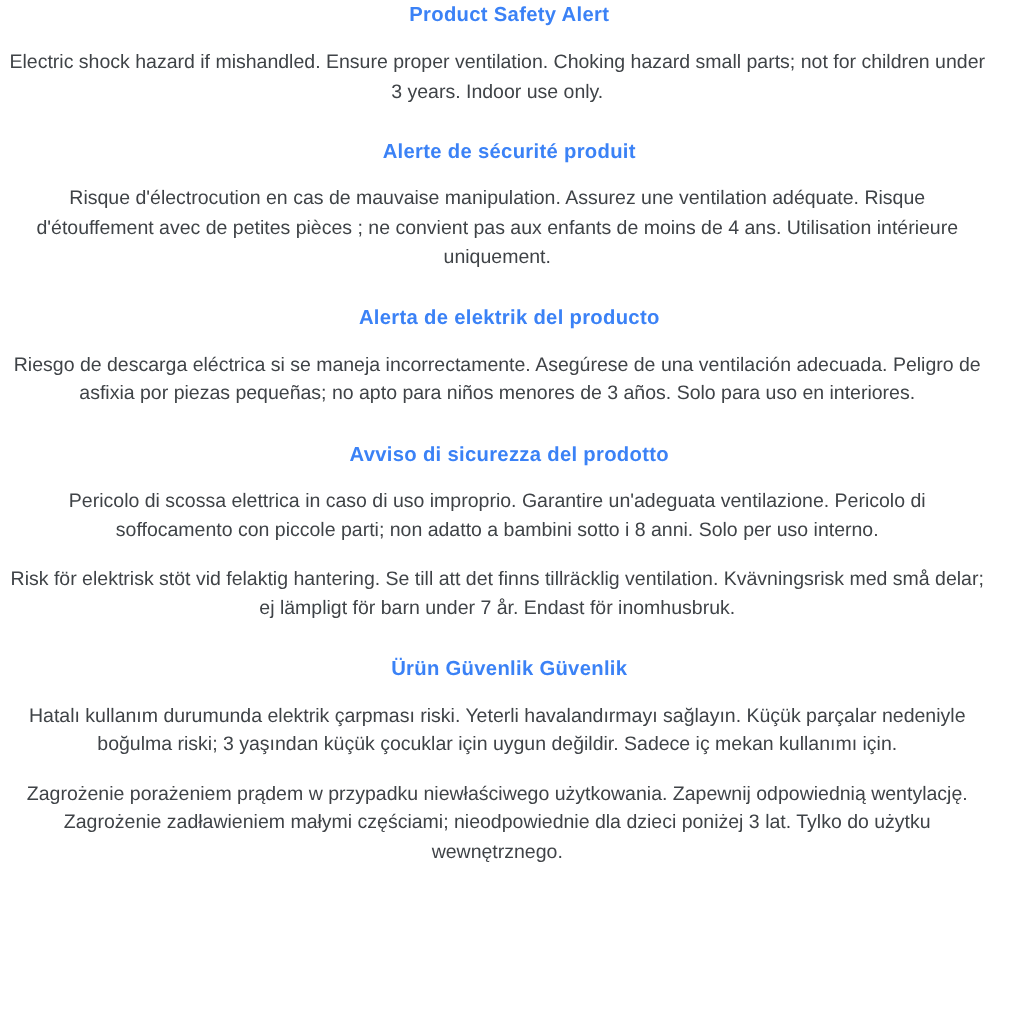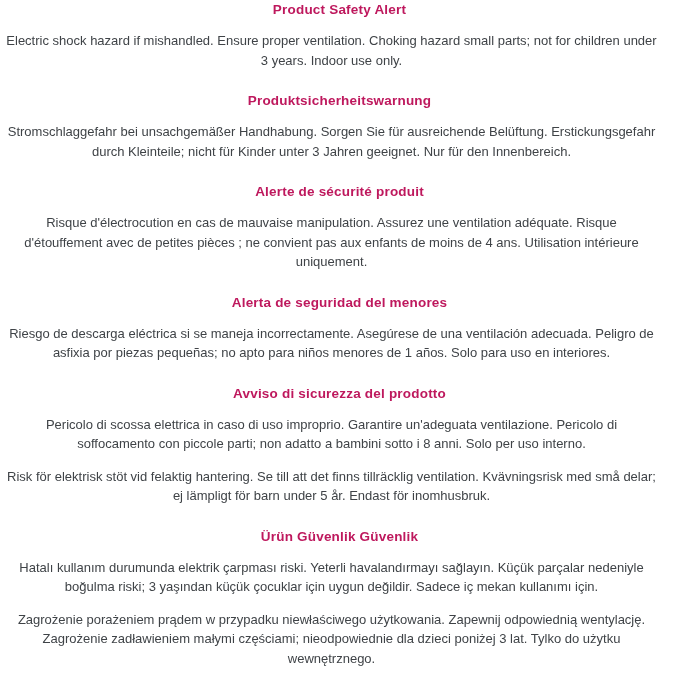--- a/index.html
+++ b/index.html
@@ -17,21 +17,21 @@
     box-sizing: border-box;
     width: 679px;
     padding: 1px 6px 0 6px;
     color: #3f4347;
   }
   .section { text-align: center; }
   .section h2 {
     font-size: 13.5px;
     font-weight: 700;
     letter-spacing: 0.2px;
-    color: #be185d;
+    color: #3b82f6;
     margin: 23px 0 0 0;
     line-height: 16px;
   }
   .section:first-child h2 { margin-top: 1px; }
   .section p {
     font-size: 13px;
     font-weight: 400;
     color: #3f4347;
     margin: 13px 16px 0 0;
     line-height: 19.5px;
@@ -40,42 +40,38 @@
 </head>
 <body>
 
 <div class="doc">
 
   <div class="section">
     <h2>Product Safety Alert</h2>
     <p>Electric shock hazard if mishandled. Ensure proper ventilation. Choking hazard small parts; not for children under 3 years. Indoor use only.</p>
   </div>
 
-  <div class="section">
-    <h2>Produktsicherheitswarnung</h2>
-    <p>Stromschlaggefahr bei unsachgemäßer Handhabung. Sorgen Sie für ausreichende Belüftung. Erstickungsgefahr durch Kleinteile; nicht für Kinder unter 3 Jahren geeignet. Nur für den Innenbereich.</p>
-  </div>
 
   <div class="section">
     <h2>Alerte de sécurité produit</h2>
     <p>Risque d'électrocution en cas de mauvaise manipulation. Assurez une ventilation adéquate. Risque d'étouffement avec de petites pièces ; ne convient pas aux enfants de moins de 4 ans. Utilisation intérieure uniquement.</p>
   </div>
 
   <div class="section">
-    <h2>Alerta de seguridad del menores</h2>
-    <p>Riesgo de descarga eléctrica si se maneja incorrectamente. Asegúrese de una ventilación adecuada. Peligro de asfixia por piezas pequeñas; no apto para niños menores de 1 años. Solo para uso en interiores.</p>
+    <h2>Alerta de elektrik del producto</h2>
+    <p>Riesgo de descarga eléctrica si se maneja incorrectamente. Asegúrese de una ventilación adecuada. Peligro de asfixia por piezas pequeñas; no apto para niños menores de 3 años. Solo para uso en interiores.</p>
   </div>
 
   <div class="section">
     <h2>Avviso di sicurezza del prodotto</h2>
     <p>Pericolo di scossa elettrica in caso di uso improprio. Garantire un'adeguata ventilazione. Pericolo di soffocamento con piccole parti; non adatto a bambini sotto i 8 anni. Solo per uso interno.</p>
   </div>
 
   <div class="section">
-    <p>Risk för elektrisk stöt vid felaktig hantering. Se till att det finns tillräcklig ventilation. Kvävningsrisk med små delar; ej lämpligt för barn under 5 år. Endast för inomhusbruk.</p>
+    <p>Risk för elektrisk stöt vid felaktig hantering. Se till att det finns tillräcklig ventilation. Kvävningsrisk med små delar; ej lämpligt för barn under 7 år. Endast för inomhusbruk.</p>
   </div>
 
   <div class="section">
     <h2>Ürün Güvenlik Güvenlik</h2>
     <p>Hatalı kullanım durumunda elektrik çarpması riski. Yeterli havalandırmayı sağlayın. Küçük parçalar nedeniyle boğulma riski; 3 yaşından küçük çocuklar için uygun değildir. Sadece iç mekan kullanımı için.</p>
   </div>
 
   <div class="section">
     <p>Zagrożenie porażeniem prądem w przypadku niewłaściwego użytkowania. Zapewnij odpowiednią wentylację. Zagrożenie zadławieniem małymi częściami; nieodpowiednie dla dzieci poniżej 3 lat. Tylko do użytku wewnętrznego.</p>
   </div>

